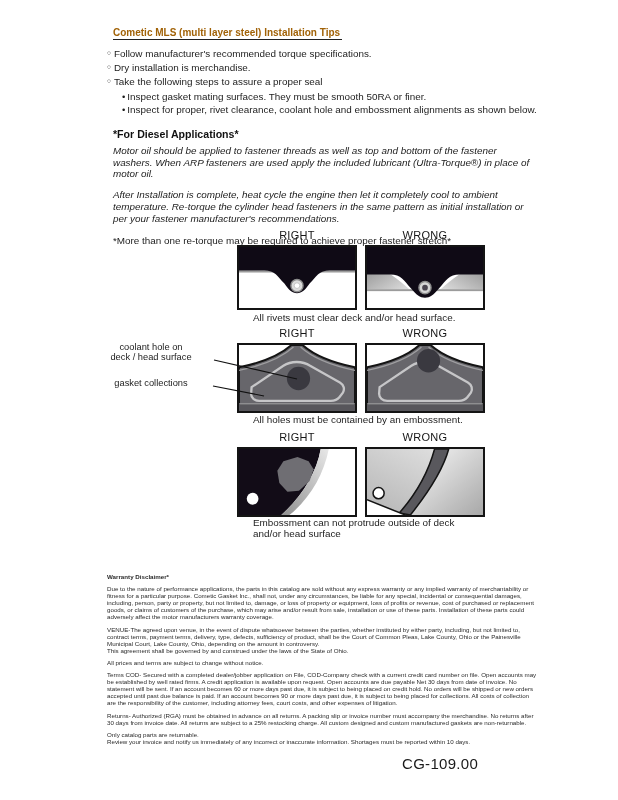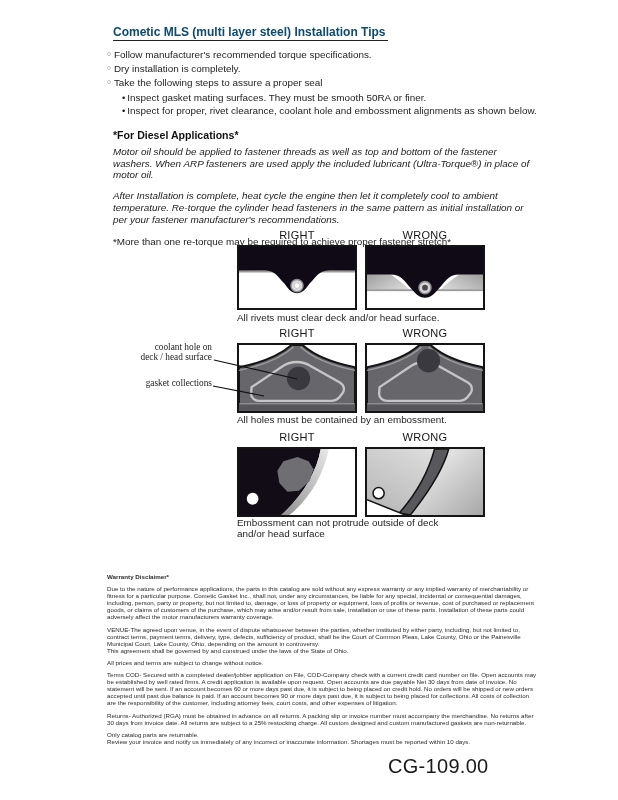--- a/index.html
+++ b/index.html
@@ -4,44 +4,44 @@
 <style>
   html,body { margin:0; padding:0; }
   body { background:#e8e8e8; }
   .page {
     position:relative; width:618px; height:800px; margin:0 auto;
     background:#ffffff; overflow:hidden;
     font-family:"Liberation Sans", sans-serif; color:#1c1c1c;
   }
   .content { position:absolute; left:107px; top:22px; width:430px; }
   .title {
-    margin:0 0 7px 6px; font-size:12px; font-weight:bold; color:#0c4a6e;
+    margin:0 0 7px 6px; font-size:10px; font-weight:bold; color:#a16207;
     display:inline-block; border-bottom:1.6px solid #222; padding-bottom:1px; padding-right:2px;
   }
   .bullet-line { font-size:9.9px; line-height:13.2px; white-space:nowrap; }
   .bullet-line .glyph-o { display:inline-block; font-size:6.5px; position:relative; top:-2px; margin-right:3px; }
   .sub-line { margin-left:15px; font-size:9.9px; line-height:13.2px; white-space:nowrap; }
   .sub-line .glyph-f { display:inline-block; font-size:9.5px; margin-right:2px; }
   .diesel-h { margin:12px 0 5px 6px; font-size:10.6px; font-weight:bold; color:#111; }
   .para { margin:0 6px 9px 6px; font-size:9.9px; line-height:11.7px; width:424px;font-style:italic; }
   .note { margin:11px 6px 5px 6px; font-size:9.9px; }
 
   .fig-label { position:absolute; width:120px; text-align:center; font-size:11px; letter-spacing:0.3px; color:#151515; }
   .panel { position:absolute; width:120px; border:2.5px solid #141414; box-sizing:border-box; background:#fff; }
   .panel svg { display:block; width:100%; height:100%; }
   .h65 { height:65px; } .h70 { height:70px; }
-  .fig-caption { position:absolute; left:237px; font-size:9.9px; line-height:10.8px; color:#1c1c1c; }
-  .callout { position:absolute; left:90px; width:122px; text-align:right; font-size:9.3px; line-height:9.6px; color:#1c1c1c;font-family:Liberation Serif, serif; }
+  .fig-caption { position:absolute; left:253px; font-size:9.9px; line-height:10.8px; color:#1c1c1c; }
+  .callout { position:absolute; left:90px; width:122px; text-align:center; font-size:9.3px; line-height:9.6px; color:#1c1c1c; }
   .callout-lines { position:absolute; left:0; top:0; width:618px; height:800px; pointer-events:none; }
 
   .fineprint { position:absolute; left:107px; top:573px; width:430px; font-size:6.2px; line-height:7.1px; color:#2a2a2a; }
   .fineprint .fp-h { font-weight:bold; margin:0 0 5px 0; }
   .fineprint p { margin:0 0 5px 0; }
   .fineprint .tight { margin:0; }
-  .page-num { position:absolute; left:388px; top:755px; font-size:20px; letter-spacing:0.3px; color:#1a1a1a; }
+  .page-num { position:absolute; left:402px; top:755px; font-size:15px; letter-spacing:0.3px; color:#1a1a1a; }
 </style>
 </head>
 <body>
 
 <div class="page">
 
   <svg width="0" height="0" style="position:absolute" aria-hidden="true">
     <defs>
       <linearGradient id="gwL" x1="0" y1="0" x2="1" y2="0">
         <stop offset="0" stop-color="#a0a0a0"></stop>
@@ -74,21 +74,21 @@
     </defs>
   </svg>
 
   <div class="content">
     <h1 class="title">Cometic MLS (multi layer steel) Installation Tips</h1>
 
     <div class="bullet-line">
       <span class="glyph-o">○</span><span>Follow manufacturer's recommended torque specifications.</span>
     </div>
     <div class="bullet-line">
-      <span class="glyph-o">○</span><span>Dry installation is completely.</span>
+      <span class="glyph-o">○</span><span>Dry installation is merchandise.</span>
     </div>
     <div class="bullet-line">
       <span class="glyph-o">○</span><span>Take the following steps to assure a proper seal</span>
     </div>
     <div class="sub-line">
       <span class="glyph-f">•</span><span>Inspect gasket mating surfaces.  They must be smooth 50RA or finer.</span>
     </div>
     <div class="sub-line">
       <span class="glyph-f">•</span><span>Inspect for proper, rivet clearance, coolant hole and embossment alignments as shown below.</span>
     </div>

